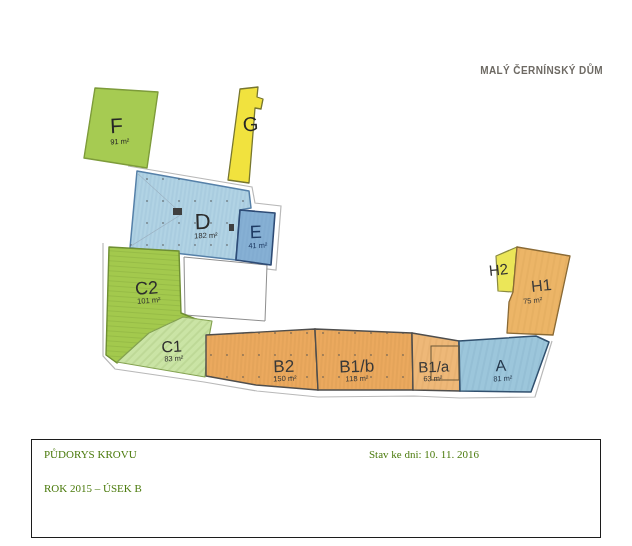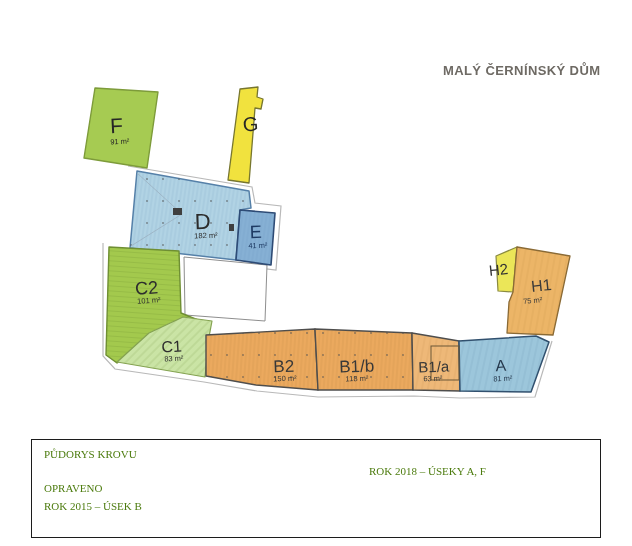--- a/index.html
+++ b/index.html
@@ -3,22 +3,22 @@
 <meta charset="utf-8">
 <style>
   html,body { margin:0; padding:0; background:#ffffff; }
   .page {
     position:relative; width:632px; height:546px; background:#ffffff;
     font-family:"Liberation Sans", sans-serif; overflow:hidden;
   }
   .plan-svg { position:absolute; left:0; top:0; }
   .plan-header {
     position:absolute; left:443px; top:66px; width:160px;
-    font-size:13px; line-height:10.5px; letter-spacing:0.4px;
-    color:#6e6a64; font-weight:bold;
+    font-size:10px; line-height:10.5px; letter-spacing:0.4px;
+    color:#6e6a64; font-weight:bold;text-align:right;
   }
   .info-box {
     position:absolute; left:31px; top:439px; width:570px; height:99px;
     border:1.3px solid #1c1c1c; box-sizing:border-box;
     font-family:"Liberation Serif", serif; font-size:11px; color:#4d7c0f;
   }
   .info-col { position:absolute; top:6px; }
   .info-col.left  { left:12px; }
   .info-col.right { left:337px; }
   .info-line { height:17.2px; line-height:17.2px; white-space:pre; }
@@ -122,21 +122,20 @@
   </svg>
 
   <div class="plan-header" style="color: rgb(110, 106, 100);">
     <div>MALÝ ČERNÍNSKÝ DŮM</div>
   </div>
 
   <div class="info-box">
     <div class="info-col left">
       <div class="info-line">PŮDORYS KROVU</div>
       <div class="info-line"></div>
-      <div class="info-line">OPRAVENO</div>
       <div class="info-line">ROK 2015 – ÚSEK B</div>
     </div>
     <div class="info-col right">
+      <div class="info-line">Stav ke dni: 10. 11. 2016</div>
       <div class="info-line"></div>
-      <div class="info-line">ROK 2018 – ÚSEKY A, F</div>
     </div>
   </div>
 </div>
 
 </body></html>

